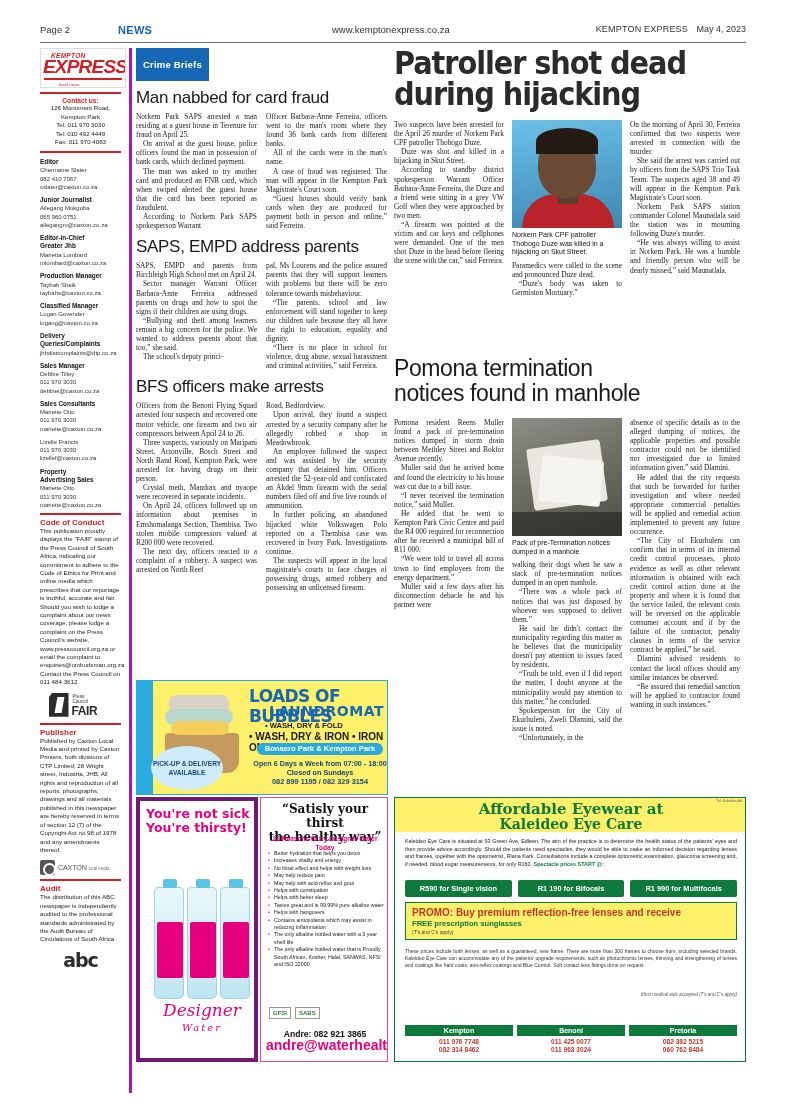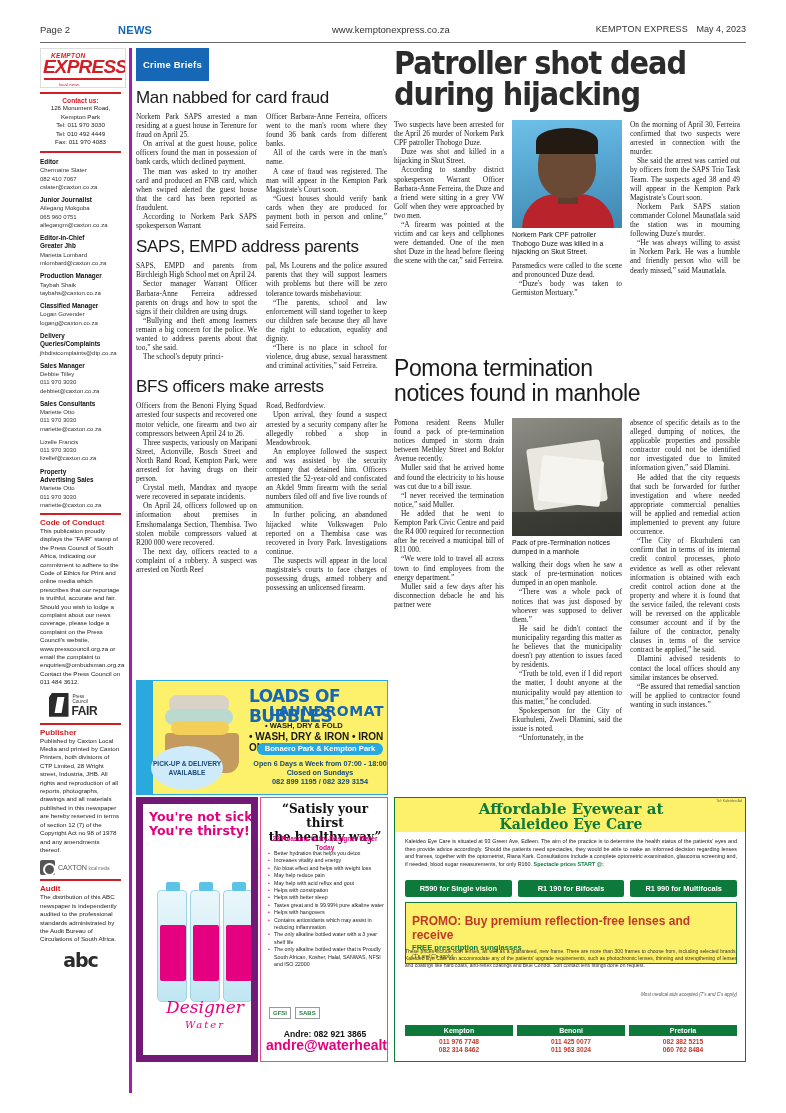--- a/index.html
+++ b/index.html
@@ -94,21 +94,21 @@
   #ad-laundry .pick { position:absolute; left:14px; bottom:4px; width:72px; height:44px; background:#cfeaf8; border-radius:50%; display:flex; flex-direction:column; align-items:center; justify-content:center; font-size:6.6px; font-weight:bold; color:#174a7c; line-height:9px; text-align:center;}
   #ad-laundry .t1 { position:absolute; left:112px; top:5px; font-size:17px; font-weight:bold; color:#1667b5; letter-spacing:-.6px; font-family:"DejaVu Sans", sans-serif;}
   #ad-laundry .t2 { position:absolute; left:132px; top:22px; font-size:14px; font-weight:bold; color:#1667b5; letter-spacing:.5px; font-family:"DejaVu Sans", sans-serif;}
   #ad-laundry .t3 { position:absolute; left:128px; top:40px; font-size:7.6px; font-weight:bold; color:#1a1a1a;}
   #ad-laundry .t4 { position:absolute; left:112px; top:50px; font-size:10px; font-weight:bold; color:#1a1a1a;}
   #ad-laundry .pill { position:absolute; left:120px; top:62px; width:126px; height:12px; background:#2aa9df; border-radius:7px; color:#fff; font-size:7.6px; font-weight:bold; text-align:center; line-height:12px;}
   #ad-laundry .t5 { position:absolute; left:116px; top:78px; width:134px; text-align:center; font-size:7.2px; font-weight:bold; color:#174a7c; line-height:9px;}
   #ad-laundry .t6 { position:absolute; left:116px; top:96px; width:134px; text-align:center; font-size:7.4px; font-weight:bold; color:#174a7c;}
 
   
-  #ad-water { left:136px; top:797px; width:122px; height:265px; background:#fff; border:7px solid #701a75;}
+  #ad-water { left:136px; top:797px; width:122px; height:265px; background:#fff; border:4px solid #701a75;}
   #ad-water .hl { position:absolute; left:6px; top:6px; width:112px; font-size:12.5px; font-weight:bold; color:#e4007f; line-height:14px; font-family:"DejaVu Sans", sans-serif;}
   #ad-water .bottles { position:absolute; left:10px; top:48px; width:104px; height:150px;}
   #ad-water .bt { position:absolute; bottom:0; width:30px; height:112px; background:linear-gradient(180deg,#eaf7fb,#bfe6f3); border:1px solid #9dd4e8; border-radius:4px 4px 5px 5px;}
   #ad-water .bt .cap { position:absolute; left:8px; top:-9px; width:14px; height:9px; background:#5ac3e6; border-radius:2px;}
   #ad-water .bt .lab { position:absolute; left:2px; top:34px; width:26px; height:56px; background:#e4007f; border-radius:2px; color:#fff; font-size:5px; writing-mode:vertical-rl; text-align:center;}
   #ad-water .script { position:absolute; left:6px; bottom:22px; width:112px; text-align:center; font-family:"DejaVu Serif", serif; font-style:italic; font-size:17px; color:#e4007f; line-height:17px;}
   #ad-water .script small{ display:block; font-size:10px; letter-spacing:2px;}
 
   
   #ad-satisfy { left:260px; top:797px; width:128px; height:265px; background:#fff; border:1px solid #ec4899;}
@@ -125,21 +125,21 @@
   
   #ad-eye { left:394px; top:797px; width:352px; height:265px; background:#ffffff; border:1px solid #0d7a3c;}
   #ad-eye .band { position:absolute; left:0; top:0; width:352px; height:34px; background:#fdf06a;}
   #ad-eye .t1 { position:absolute; left:0; top:2px; width:352px; text-align:center; font-size:15px; font-weight:bold; color:#0d7a3c; font-family:"DejaVu Serif", serif;}
   #ad-eye .t2 { position:absolute; left:0; top:18px; width:352px; text-align:center; font-size:14px; font-weight:bold; color:#0d7a3c; font-family:"DejaVu Serif", serif;}
   #ad-eye .intro { position:absolute; left:10px; top:40px; width:332px; font-size:5.4px; line-height:7.6px; color:#222; text-align:justify;}
   #ad-eye .intro b { color:#0d7a3c;}
   #ad-eye .prices { position:absolute; left:10px; top:82px; width:332px; display:flex; gap:6px;}
   #ad-eye .pbox { flex:1; background:#0d7a3c; color:#fff; text-align:center; font-size:7.4px; font-weight:bold; padding:4px 0; border-radius:2px;}
   #ad-eye .promo { position:absolute; left:10px; top:104px; width:332px; background:#fdf06a; border:1px solid #0d7a3c; padding:4px 6px;}
-  #ad-eye .promo .p1 { font-size:12px; font-weight:bold; color:#c0392b;margin-top:7px;}
+  #ad-eye .promo .p1 { font-size:10px; font-weight:bold; color:#c0392b;}
   #ad-eye .promo .p2 { font-size:7.6px; font-weight:bold; color:#0d7a3c; margin-top:1px;}
   #ad-eye .promo .p3 { font-size:5px; color:#444; margin-top:1px;}
   #ad-eye .fine { position:absolute; left:10px; top:150px; width:332px; font-size:5px; line-height:7px; color:#333; text-align:justify;}
   #ad-eye .finenote { position:absolute; left:10px; top:194px; width:332px; font-size:4.6px; color:#555; text-align:right; font-style:italic;}
   #ad-eye .contacts { position:absolute; left:10px; bottom:6px; width:332px; display:flex; gap:4px;}
   #ad-eye .cc { flex:1; text-align:center; }
   #ad-eye .cc .cn { background:#0d7a3c; color:#fff; font-size:7px; font-weight:bold; padding:2px 0;}
   #ad-eye .cc .cp { font-size:6.6px; font-weight:bold; color:#c0392b; line-height:8.6px; padding-top:2px;}
   #ad-eye .corner { position:absolute; right:3px; top:1px; font-size:3.6px; color:#666;}
 

